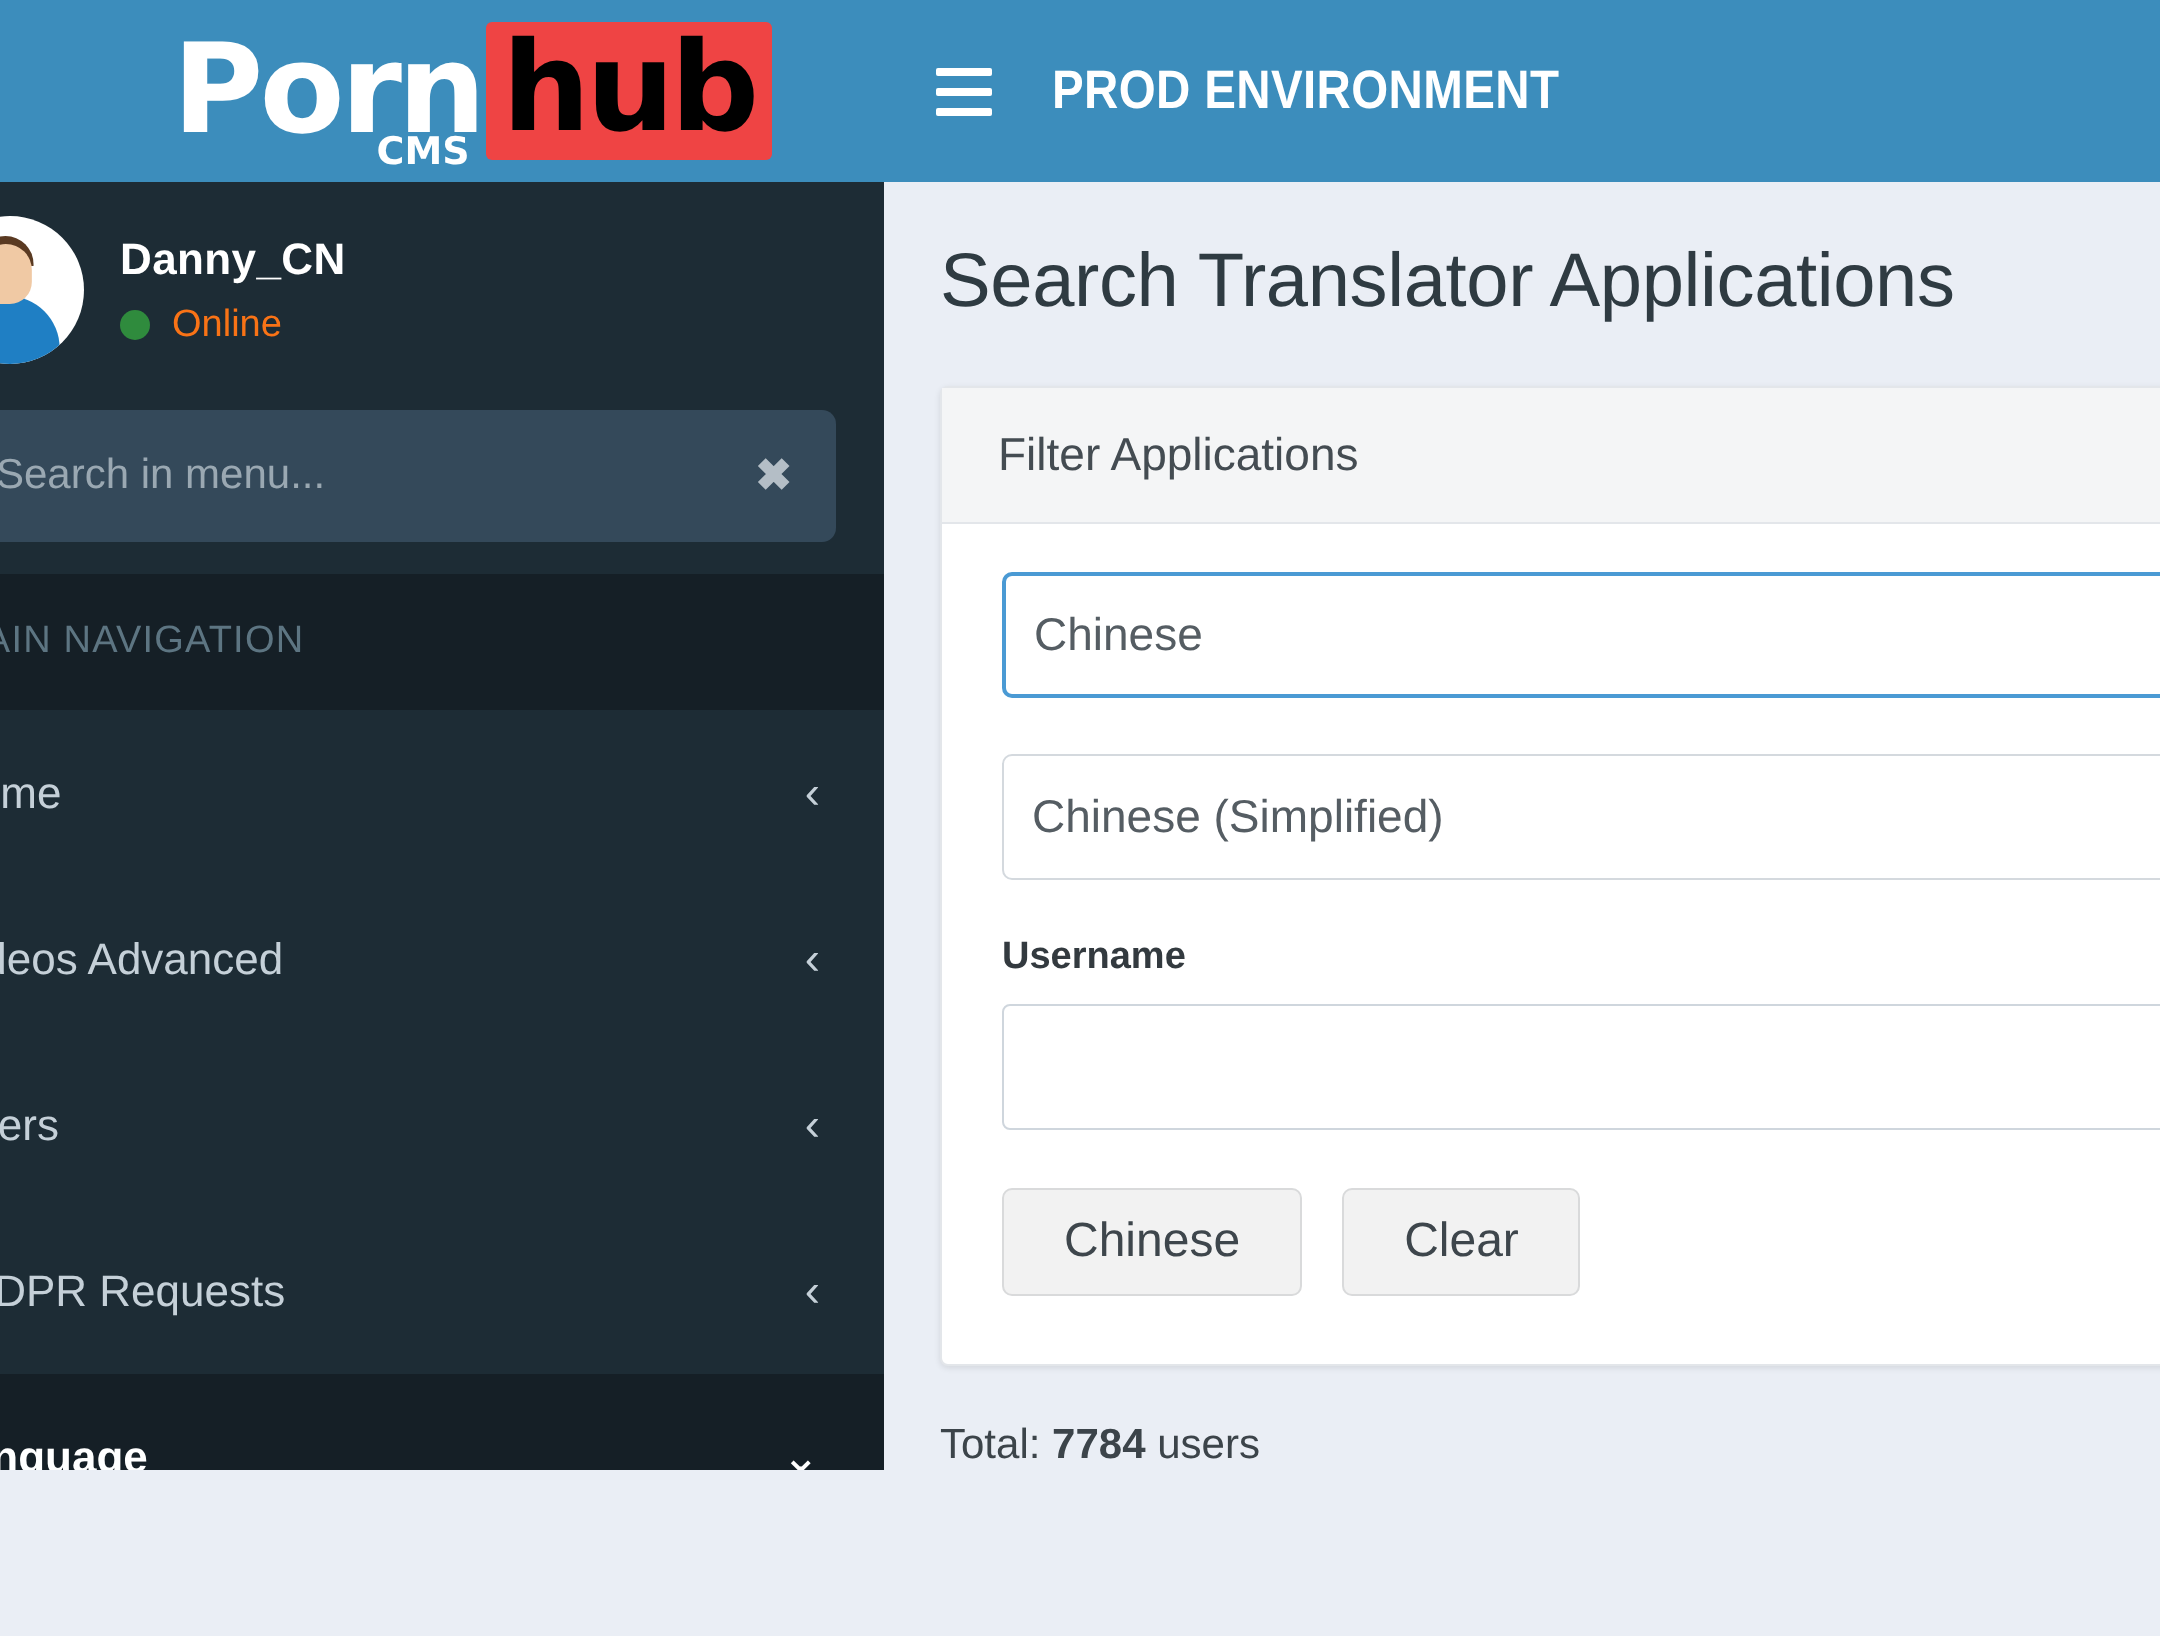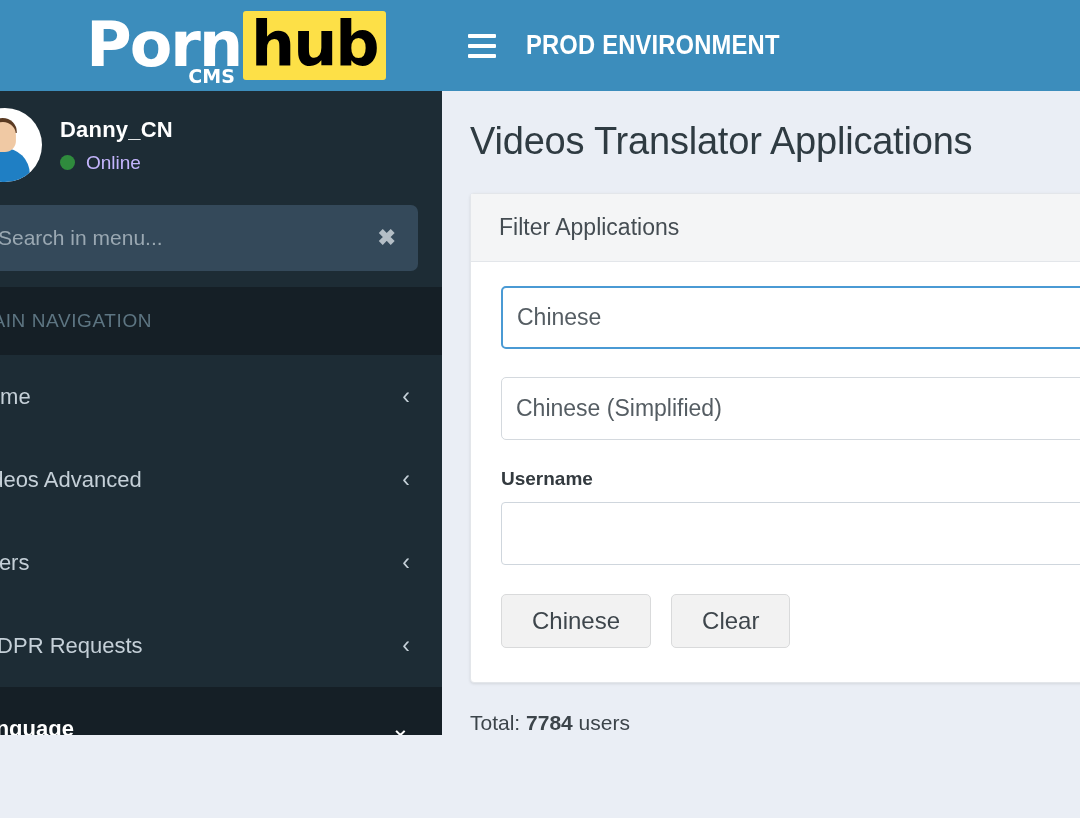--- a/index.html
+++ b/index.html
@@ -25,21 +25,21 @@
     font-family: "DejaVu Sans", sans-serif;
     font-weight: 700; font-size: 62px; line-height: 0.95;
     color: #ffffff; letter-spacing: -2px;
   }
   #logo-cms {
     position: absolute; left: 102px; bottom: -7px;
     font-family: "DejaVu Sans", sans-serif;
     font-weight: 700; font-size: 19px; color: #ffffff; letter-spacing: 0px;
   }
   #logo-hub {
-    background: #fde047; color: #000000;
+    background: #ef4444; color: #000000;
     font-family: "DejaVu Sans", sans-serif;
     font-weight: 700; font-size: 62px; line-height: 1.05;
     padding: 0 8px 4px 8px; letter-spacing: -2px; border-radius: 3px;
     margin-left: 2px;
   }
   #navbar {
     flex: 1; height: 91px; background: #3c8dbc;
     display: flex; align-items: center; padding-left: 26px; gap: 30px;
   }
   #hamburger { width: 28px; height: 24px; display: flex; flex-direction: column; justify-content: space-between; cursor: pointer; }
@@ -73,21 +73,21 @@
   }
   #avatar .av-body {
     position: absolute; left: 50%; bottom: -8px; transform: translateX(-60%);
     width: 62px; height: 42px; border-radius: 26px 26px 0 0;
     background: #1f7fc4;
   }
   #user-info { margin-left: 18px; }
   #user-name { color: #ffffff; font-weight: 700; font-size: 22px; letter-spacing: 0.2px; }
   #user-status { display: flex; align-items: center; gap: 11px; margin-top: 9px; }
   #status-dot { width: 15px; height: 15px; border-radius: 50%; background: #2f8b3d; display: block; }
-  #status-text { color: #c4b5fd; font-size: 19px; }
+  #status-text { color: #f97316; font-size: 19px; }
 
   #search-wrap { padding: 0 24px 0 0; margin-top: 6px; }
   #search-box {
     height: 66px; background: #34495a; border-radius: 7px;
     display: flex; align-items: center; justify-content: space-between;
     margin-left: -36px; padding: 0 22px 0 34px;
   }
   #search-input {
     background: transparent; border: 0; outline: none;
     color: #9aa8b2; font-size: 21px; flex: 1;
@@ -245,21 +245,21 @@
           <span class="nav-chevron">⌄</span>
         </div>
       </div>
 
     <div id="submenu-strip"></div>
 
   </div>
 
   <div id="content">
 
-    <div id="page-title">Videos Translator Applications</div>
+    <div id="page-title">Search Translator Applications</div>
 
     <div id="card">
 
       <div id="card-header">
         <span id="card-header-title">Filter Applications</span>
       </div>
 
       <div id="card-body">
 
         <div class="form-select focused">

